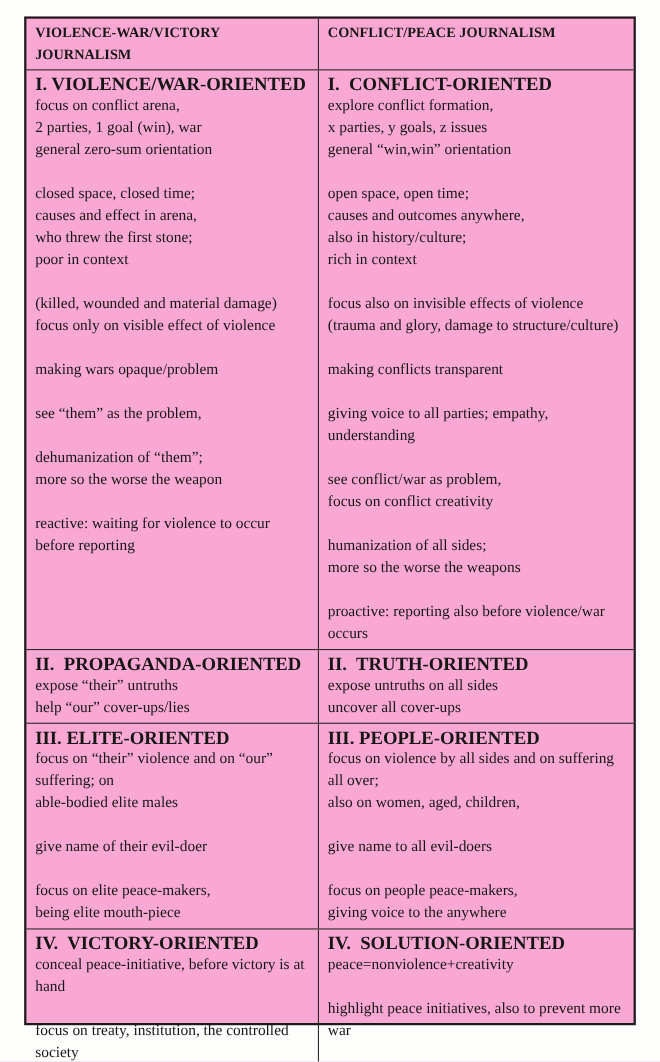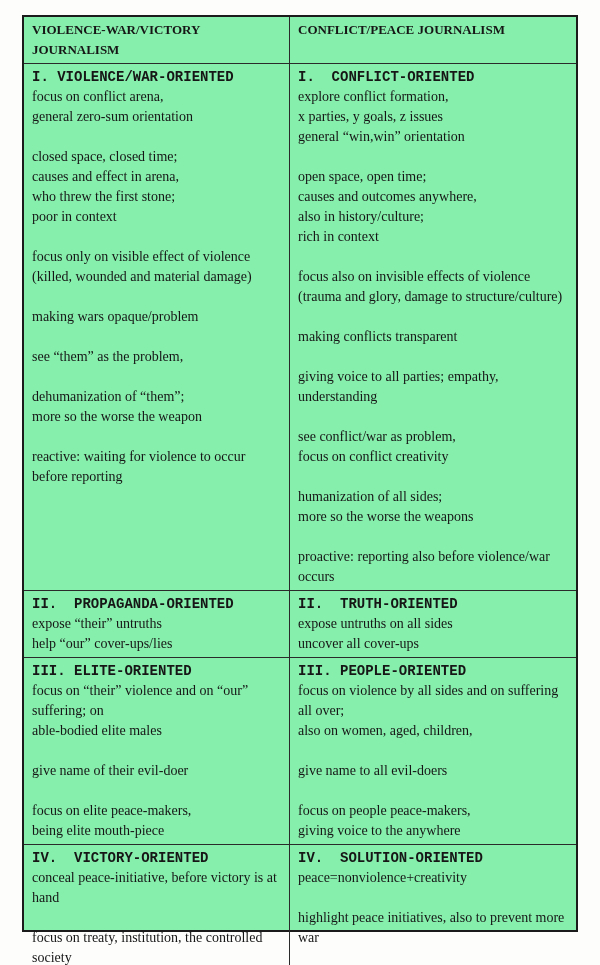--- a/index.html
+++ b/index.html
@@ -18,21 +18,21 @@
     height: 965px;
   }
   .comparison-table {
     position: absolute;
     left: 22px;
     top: 15px;
     width: 556px;
     height: 917px;
     box-sizing: border-box;
     border: 2px solid #1b1b1b;
-    background: #86efac;
+    background: #f9a8d4;
     display: flex;
     flex-direction: column;
   }
   .row {
     display: grid;
     grid-template-columns: 266px 1fr;
     border-top: 1px solid #2a2a2a;
   }
   .row.header-row {
     border-top: none;
@@ -48,24 +48,23 @@
     border-right: 1px solid #2a2a2a;
   }
   .header-cell {
     font-weight: bold;
     font-size: 13px;
     line-height: 20px;
     white-space: pre-wrap;
   }
   .heading {
     font-weight: bold;
-    font-size: 14px;
+    font-size: 17px;
     line-height: 20px;
     white-space: pre-wrap;
-    font-family: Liberation Mono, monospace;
   }
   .group {
     margin: 0 0 20px 0;
   }
   .group:last-child {
     margin-bottom: 0;
   }
   .line {
     font-size: 14px;
     line-height: 20px;
@@ -80,31 +79,32 @@
     <div class="row header-row">
       <div class="cell left header-cell">VIOLENCE-WAR/VICTORY JOURNALISM</div>
       <div class="cell right header-cell">CONFLICT/PEACE JOURNALISM</div>
     </div>
 
   <div class="row grow">
         <div class="cell left">
           <div class="heading">I. VIOLENCE/WAR-ORIENTED</div>
           <div class="group">
             <div class="line">focus on conflict arena,</div>
+            <div class="line">2 parties, 1 goal (win), war</div>
             <div class="line">general zero-sum orientation</div>
           </div>
           <div class="group">
             <div class="line">closed space, closed time;</div>
             <div class="line">causes and effect in arena,</div>
             <div class="line">who threw the first stone;</div>
             <div class="line">poor in context</div>
           </div>
           <div class="group">
+            <div class="line">(killed, wounded and material damage)</div>
             <div class="line">focus only on visible effect of violence</div>
-            <div class="line">(killed, wounded and material damage)</div>
           </div>
           <div class="group">
             <div class="line">making wars opaque/problem</div>
           </div>
           <div class="group">
             <div class="line">see “them” as the problem,</div>
           </div>
           <div class="group">
             <div class="line">dehumanization of “them”;</div>
             <div class="line">more so the worse the weapon</div>

